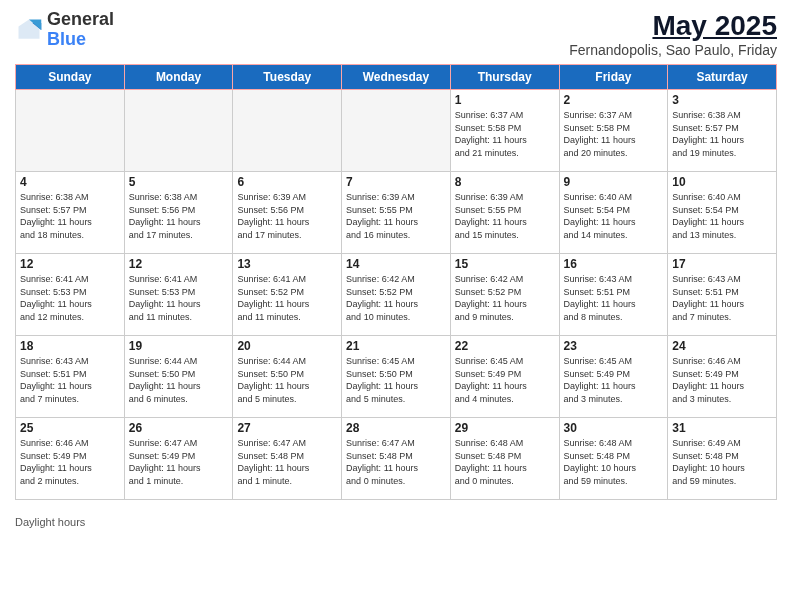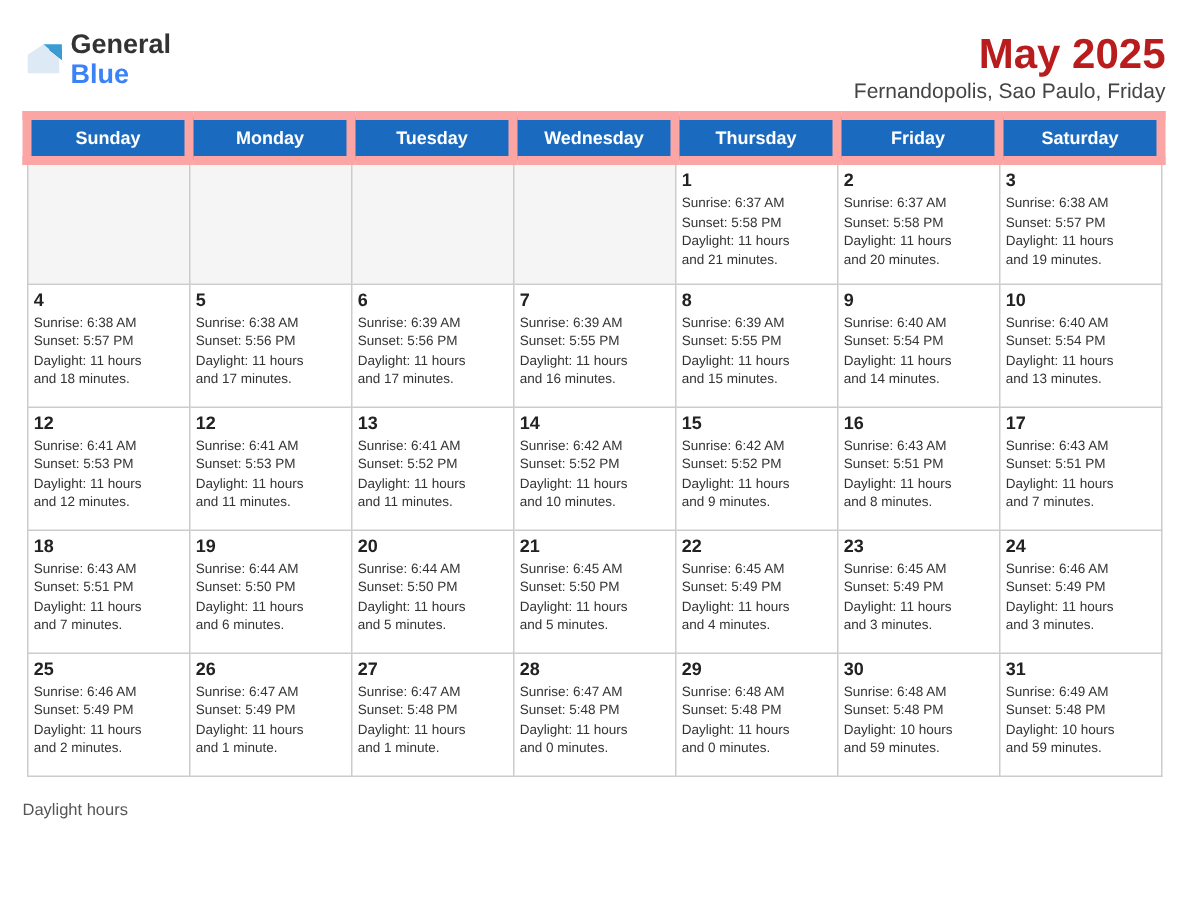--- a/index.html
+++ b/index.html
@@ -6,21 +6,21 @@
     body {
       width: 792px;
       height: 612px;
       font-family: Arial, sans-serif;
       background: #fff;
       overflow: hidden;
     }
     .page {
       width: 792px;
       height: 528px;
-      padding: 20px 15px;
+      padding: 10px 15px;
       display: flex;
       flex-direction: column;
     }
     .header {
       display: flex;
       justify-content: space-between;
       align-items: flex-start;
       margin-bottom: 6px;
     }
     .logo {
@@ -38,41 +38,42 @@
     .logo-icon {
       width: 28px;
       height: 28px;
     }
     .title-block {
       text-align: right;
     }
     .month-title {
       font-size: 28px;
       font-weight: bold;
-      color: #b91c1c;
+      color: #0f172a;
+      text-decoration: underline;
     }
     .location {
       font-size: 14px;
       color: #444;
     }
     .calendar {
       flex: 1;
       border: 1px solid #ccc;
       border-collapse: collapse;
       width: 100%;
       table-layout: fixed;
     }
     .calendar th {
       background-color: #1a6bbf;
       color: #fff;
       text-align: center;
       font-size: 12px;
       font-weight: bold;
       padding: 5px 2px;
-      border: 6px solid #fca5a5;
+      border: 1px solid #fca5a5;
     }
     .calendar td {
       border: 1px solid #ccc;
       vertical-align: top;
       padding: 3px 4px;
       font-size: 9.5px;
       color: #333;
       background: #fff;
       height: 82px;
     }

